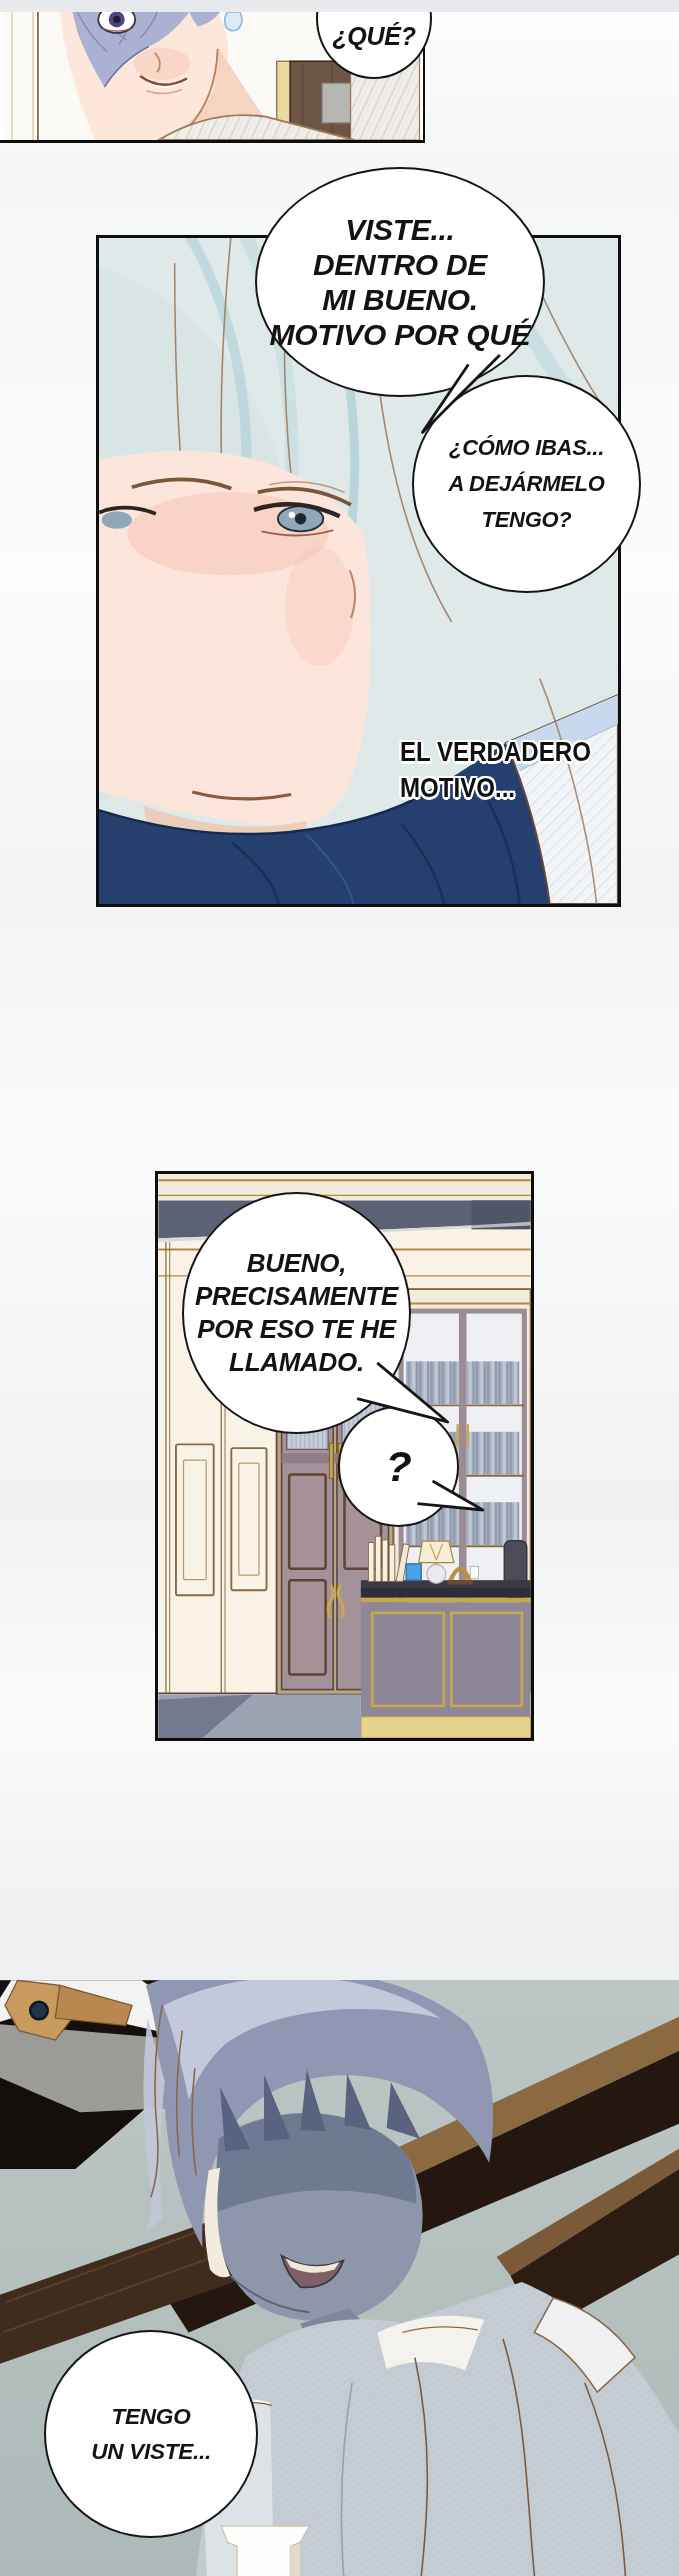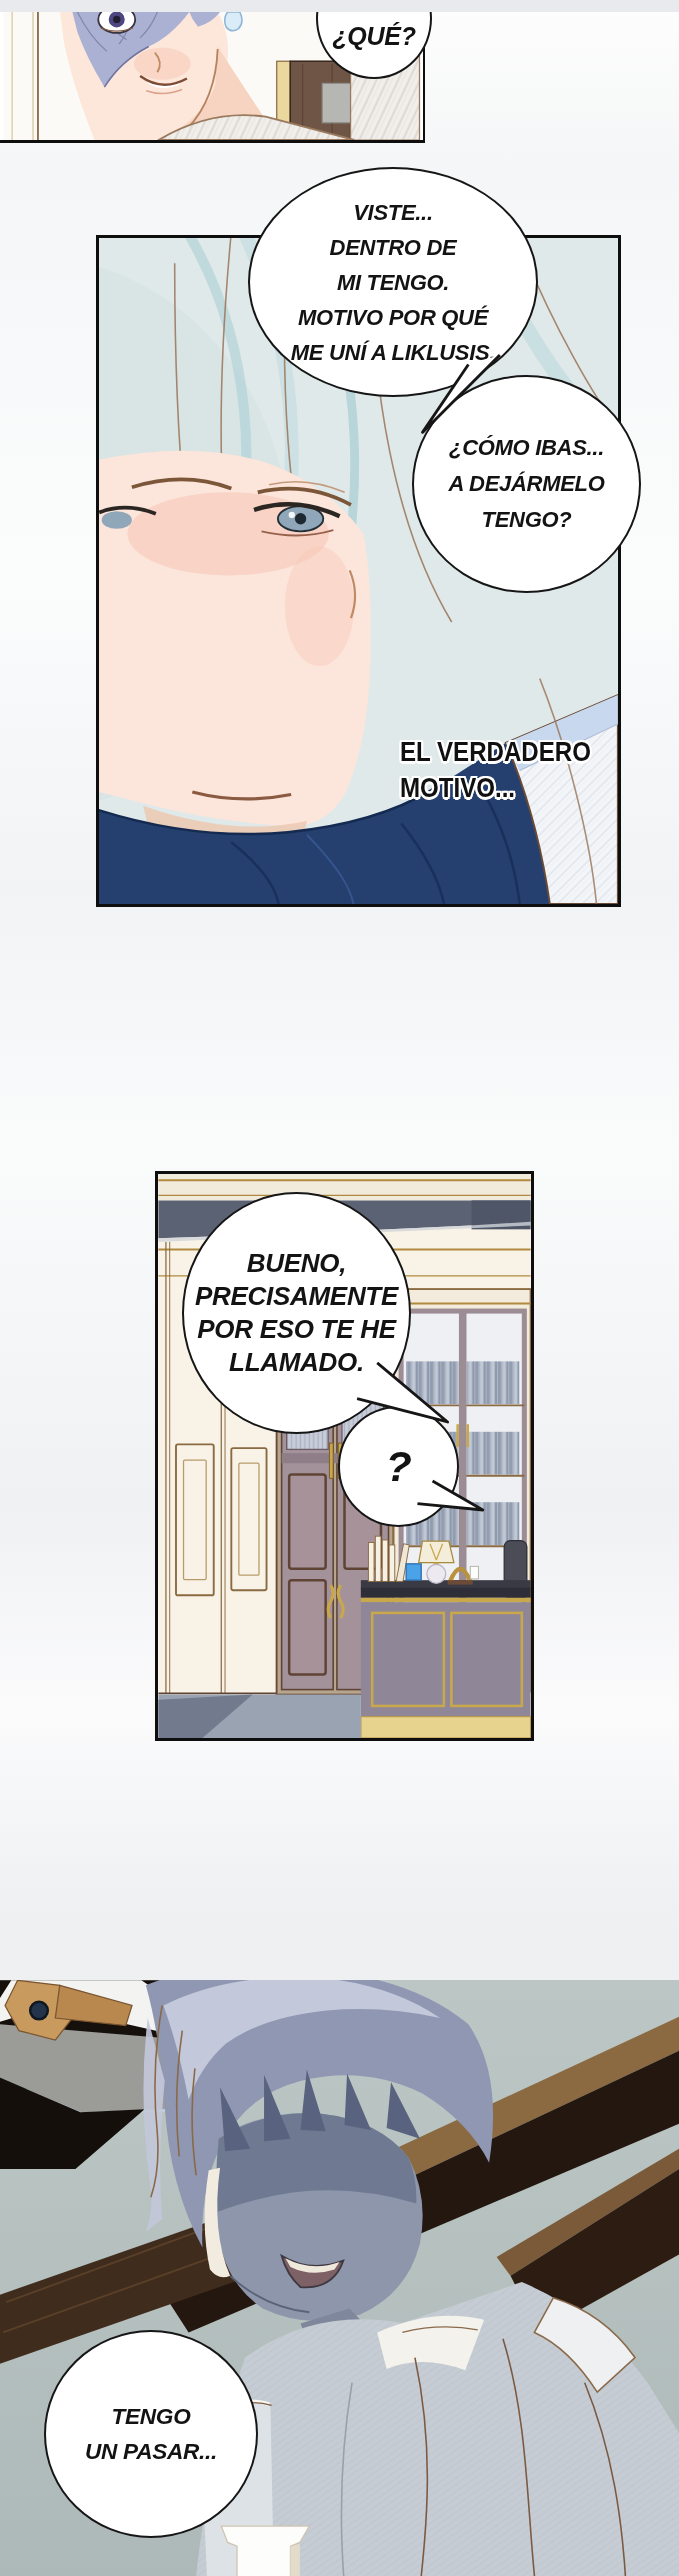--- a/index.html
+++ b/index.html
@@ -14,21 +14,21 @@
   .p2{left:96px;top:223px;width:525px;height:672px;border:3.1px solid #0e0e0e;}
   .p3{left:155px;top:1159px;width:379px;height:570px;border:3.1px solid #0e0e0e;}
   .p4{left:0;top:1968px;width:679px;height:608px;background:#b7c2c1;}
   .bubble{
     position:absolute;z-index:5;background:#fff;border:2.5px solid #161616;border-radius:50%;
     display:flex;flex-direction:column;align-items:center;justify-content:center;
     text-align:center;color:#131313;font-weight:700;font-style:italic;letter-spacing:-0.3px;
   }
   .bubble .ln{display:block;white-space:nowrap;}
   .b-que{left:316px;top:-54px;width:116px;height:121px;font-size:25px;line-height:29px;padding-top:36px;box-sizing:border-box;}
-  .b-viste{left:248px;top:155px;width:286px;height:226px;font-size:22px;line-height:35px;}
+  .b-viste{left:255px;top:155px;width:286px;height:226px;font-size:30px;line-height:35px;}
   .b-como{left:412px;top:363px;width:225px;height:214px;font-size:22px;line-height:36px;}
   .b-bueno{left:182px;top:1180px;width:225px;height:238px;font-size:26px;line-height:33px;}
   .b-q{left:338px;top:1394px;width:117px;height:117px;font-size:43px;line-height:43px;}
   .b-plan{left:44px;top:2318px;width:210px;height:204px;font-size:22.6px;line-height:35px;text-align:center;}
   .tails{position:absolute;left:0;top:0;z-index:6;pointer-events:none;}
   .caption{
     position:absolute;left:400px;top:722px;width:195px;z-index:4;
     font-weight:700;font-style:normal;color:#101010;font-size:28px;line-height:36px;
     transform:scaleX(.86);transform-origin:left top;letter-spacing:0;
     text-shadow:-1.9px -1.9px 0 #fff,1.9px -1.9px 0 #fff,-1.9px 1.9px 0 #fff,1.9px 1.9px 0 #fff,0 -2.5px 0 #fff,0 2.5px 0 #fff,-2.5px 0 0 #fff,2.5px 0 0 #fff;
@@ -276,23 +276,22 @@
     </svg>
   </section>
 
   <div class="bubble b-que">
     <span class="ln">¿QUÉ?</span>
   </div>
 
   <div class="bubble b-viste">
     <span class="ln">VISTE...</span>
     <span class="ln">DENTRO DE</span>
-    <span class="ln">MI TENGO.</span>
+    <span class="ln">MI BUENO.</span>
     <span class="ln">MOTIVO POR QUÉ</span>
-    <span class="ln">ME UNÍ A LIKLUSIS.</span>
   </div>
 
   <div class="bubble b-como">
     <span class="ln">¿CÓMO IBAS...</span>
     <span class="ln">A DEJÁRMELO</span>
     <span class="ln">TENGO?</span>
   </div>
 
   <div class="caption">
     <span class="cln">EL VERDADERO</span>
@@ -305,21 +304,21 @@
     <span class="ln">POR ESO TE HE</span>
     <span class="ln">LLAMADO.</span>
   </div>
 
   <div class="bubble b-q">
     <span class="ln">?</span>
   </div>
 
   <div class="bubble b-plan">
     <span class="ln">TENGO</span>
-    <span class="ln">UN PASAR...</span>
+    <span class="ln">UN VISTE...</span>
   </div>
 
   <svg class="tails" width="679" height="2576" viewBox="0 0 1080 4096">
     <path d="M745,560 L672,668 L795,545" fill="#ffffff" stroke="#161616" stroke-width="4.5" stroke-linejoin="round"></path>
     <path d="M600,2148 L712,2242 L568,2205" fill="#ffffff" stroke="#161616" stroke-width="4.5" stroke-linejoin="round"></path>
     <path d="M688,2336 L768,2382 L664,2372" fill="#ffffff" stroke="#161616" stroke-width="4.5" stroke-linejoin="round"></path>
   </svg>
 
 </div>
 

